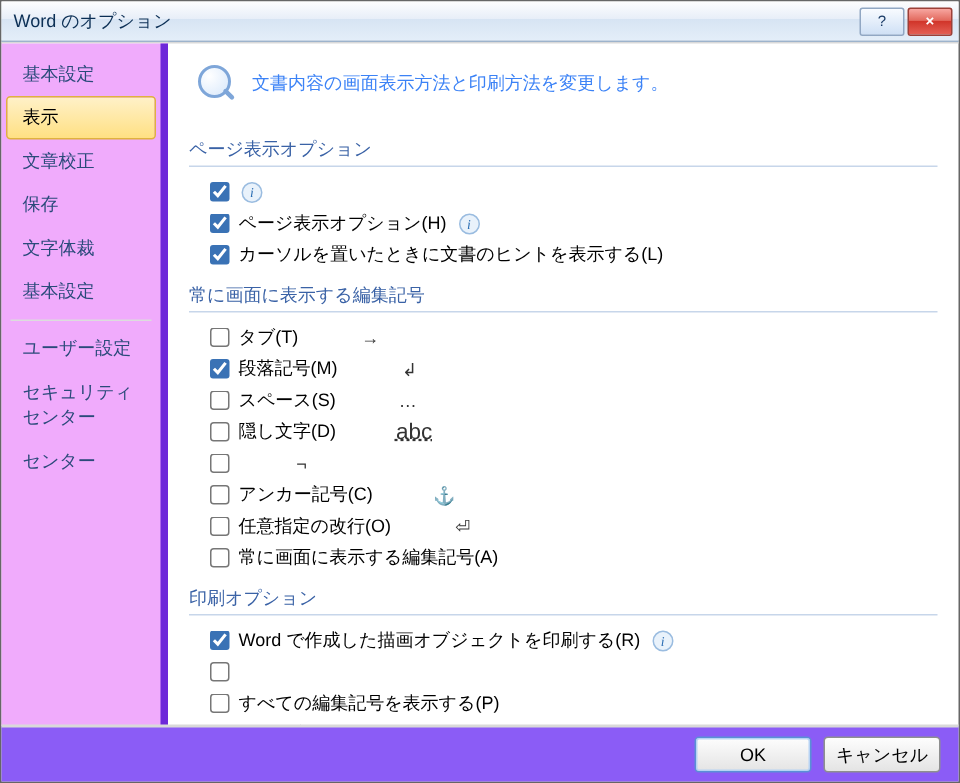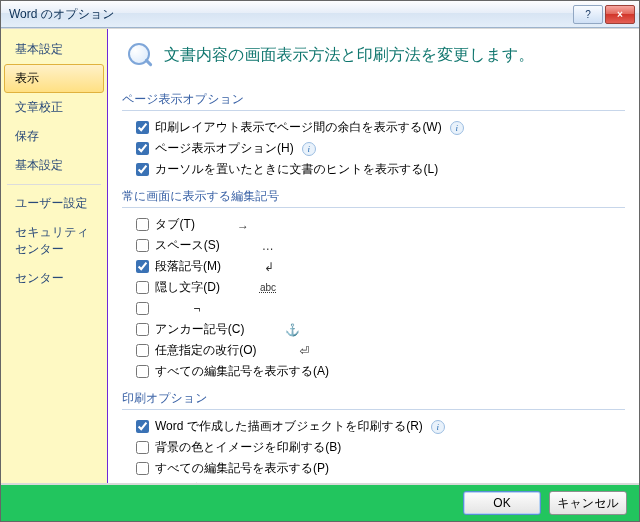--- a/index.html
+++ b/index.html
@@ -6,42 +6,42 @@
   .window{width:640px;height:522px;background:#fff;border:1px solid #666;box-sizing:border-box;display:flex;flex-direction:column}
   
   .titlebar{height:26px;background:linear-gradient(to bottom,#fdfdfe,#e7eef8 45%,#d7e4f3 46%,#e4eef9);border-bottom:1px solid #9db3cc;display:flex;align-items:center;padding:0 4px 0 8px}
   .titlebar .title{flex:1;font-size:12px;color:#0b2f55}
   .titlebar .btns{display:flex;gap:2px}
   .tbtn{width:28px;height:17px;border:1px solid #91a7c3;border-radius:2px;background:linear-gradient(to bottom,#f8fbff,#cfe0f5);display:flex;align-items:center;justify-content:center;font-size:10px;color:#1a3b66}
   .tbtn.close{background:linear-gradient(to bottom,#f7a6a0,#e2695d 45%,#d03328 46%,#e46055);border-color:#9c4038;color:#fff;font-weight:bold}
   
   .body{flex:1;display:flex;border-top:1px solid #d9d9d9;min-height:0;position:relative}
   .body::after{content:"";position:absolute;left:0;right:0;bottom:0;height:1px;background:#d9d9d9}
-  .sidebar{width:106px;background:#fef9c3;border-right:1px solid #6d28d9;padding:6px 0;display:flex;flex-direction:column;gap:0}
+  .sidebar{width:106px;background:#f0abfc;border-right:5px solid #6d28d9;padding:6px 0;display:flex;flex-direction:column;gap:0}
   .side-item{padding:5px 8px 5px 10px;color:#2a4a7a;cursor:pointer;border:1px solid transparent;margin:0 3px}
   .side-item.selected{background:linear-gradient(to bottom,#fff1c8,#ffe083);border:1px solid #e0b23e;border-radius:3px;color:#000}
   .side-sep{height:1px;background:#dcdcdc;margin:4px 6px}
   .main{flex:1;overflow:auto;padding:8px 14px 8px 14px}
   
   .intro{display:flex;align-items:center;gap:10px;padding:4px 0 12px 4px}
   .magnifier{width:28px;height:28px;position:relative}
   .magnifier .lens{width:18px;height:18px;border:2px solid #7ea6d9;border-radius:50%;background:radial-gradient(circle at 30% 30%,#fff,#d8e8fb);position:absolute;left:2px;top:2px}
   .magnifier::after{content:"";position:absolute;width:9px;height:3px;background:#7ea6d9;border-radius:2px;transform:rotate(45deg);left:18px;top:20px}
-  .intro-text{color:#0f766e;font-size:16px}
+  .intro-text{color:#3b82f6;font-size:12px}
   
   .section-h{color:#3a62a6;font-weight:normal;font-size:12px;padding:4px 0 2px 0;border-bottom:1px solid #c7d6ea;margin:6px 0 8px 0}
   
   .opts{display:flex;flex-direction:column;gap:4px;padding-left:14px;margin-bottom:6px}
   .row{display:flex;align-items:center;gap:6px;height:17px}
   .row input[type=checkbox]{width:13px;height:13px;margin:0;accent-color:#3a72b5}
   .row .lbl{white-space:nowrap}
   .row .info{width:12px;height:12px;border-radius:50%;border:1px solid #9abce0;background:#e9f2fb;display:inline-flex;align-items:center;justify-content:center;font-size:9px;color:#2a6db3;font-family:Georgia,serif;font-style:italic;margin-left:2px}
   .row .sym{margin-left:34px;width:16px;text-align:center;color:#333;font-size:12px}
   
-  .footer{height:36px;background:#22c55e;border-top:1px solid #d9d9d9;display:flex;justify-content:flex-end;align-items:center;gap:8px;padding:0 12px}
+  .footer{height:36px;background:#8b5cf6;border-top:1px solid #d9d9d9;display:flex;justify-content:flex-end;align-items:center;gap:8px;padding:0 12px}
   .btn{min-width:76px;height:22px;border:1px solid #8e8f8f;border-radius:3px;background:linear-gradient(to bottom,#fdfdfd,#e4e4e4);font-size:12px;display:flex;align-items:center;justify-content:center;cursor:pointer}
   .btn.default{border-color:#5a8fd6;box-shadow:0 0 0 1px #b7d3f4 inset}
 </style>
 </head>
 <body>
 
 <div class="window">
 
   <div class="titlebar">
     <div class="title">Word のオプション</div>
@@ -54,41 +54,41 @@
         </div>
     </div>
   </div>
 
   <div class="body">
     <div class="sidebar" id="sidebar">
         <div class="side-item">基本設定</div>
         <div class="side-item selected">表示</div>
         <div class="side-item">文章校正</div>
         <div class="side-item">保存</div>
+        <div class="side-item">文字体裁</div>
         <div class="side-item">基本設定</div>
         <div class="side-sep"></div>
         <div class="side-item">ユーザー設定</div>
         <div class="side-item">セキュリティ センター</div>
         <div class="side-item">センター</div>
       </div>
 
     <div class="main">
 
       <div class="intro">
         <div class="magnifier">
             <div class="lens"></div>
           </div>
         <div class="intro-text">文書内容の画面表示方法と印刷方法を変更します。</div>
       </div>
 
       <div class="section-h">ページ表示オプション</div>
       <div class="opts" id="opts-page">
           <div class="row">
             <input type="checkbox" checked="" style="">
-            <span class="lbl">印刷レイアウト表示でページ間の余白を表示する(W)</span>
             <span class="info">i</span>
           </div>
           <div class="row">
             <input type="checkbox" checked="" style="">
             <span class="lbl">ページ表示オプション(H)</span>
             <span class="info">i</span>
           </div>
           <div class="row">
             <input type="checkbox" checked="" style="">
             <span class="lbl">カーソルを置いたときに文書のヒントを表示する(L)</span>
@@ -96,64 +96,63 @@
         </div>
 
       <div class="section-h">常に画面に表示する編集記号</div>
       <div class="opts" id="opts-marks">
           <div class="row">
             <input type="checkbox" style="">
             <span class="lbl">タブ(T)</span>
             <span class="sym">→</span>
           </div>
           <div class="row">
-            <input type="checkbox" style="">
-            <span class="lbl">スペース(S)</span>
-            <span class="sym">…</span>
-          </div>
-          <div class="row">
             <input type="checkbox" checked="" style="">
             <span class="lbl">段落記号(M)</span>
             <span class="sym">↲</span>
           </div>
           <div class="row">
             <input type="checkbox" style="">
+            <span class="lbl">スペース(S)</span>
+            <span class="sym">…</span>
+          </div>
+          <div class="row">
+            <input type="checkbox" style="">
             <span class="lbl">隠し文字(D)</span>
-            <span class="sym" style="font-size: 10px; text-decoration: underline dotted;">abc</span>
+            <span class="sym" style="font-size: 15px; text-decoration: underline dotted;">abc</span>
           </div>
           <div class="row">
             <input type="checkbox" style="">
             <span class="sym">¬</span>
           </div>
           <div class="row">
             <input type="checkbox" style="">
             <span class="lbl">アンカー記号(C)</span>
             <span class="sym">⚓</span>
           </div>
           <div class="row">
             <input type="checkbox" style="">
             <span class="lbl">任意指定の改行(O)</span>
             <span class="sym">⏎</span>
           </div>
           <div class="row">
             <input type="checkbox" style="">
-            <span class="lbl">すべての編集記号を表示する(A)</span>
+            <span class="lbl">常に画面に表示する編集記号(A)</span>
           </div>
         </div>
 
       <div class="section-h">印刷オプション</div>
       <div class="opts" id="opts-print">
           <div class="row">
             <input type="checkbox" checked="" style="">
             <span class="lbl">Word で作成した描画オブジェクトを印刷する(R)</span>
             <span class="info">i</span>
           </div>
           <div class="row">
             <input type="checkbox" style="">
-            <span class="lbl">背景の色とイメージを印刷する(B)</span>
           </div>
           <div class="row">
             <input type="checkbox" style="">
             <span class="lbl">すべての編集記号を表示する(P)</span>
           </div>
           <div class="row">
             <input type="checkbox" style="">
             <span class="lbl">隠し文字を印刷する(X)</span>
           </div>
         </div>

